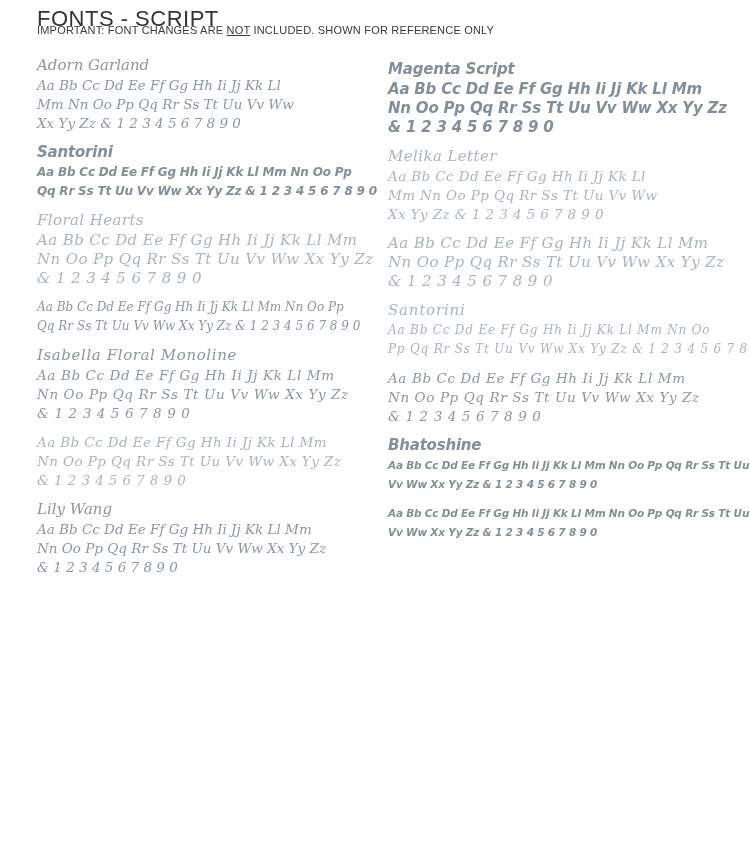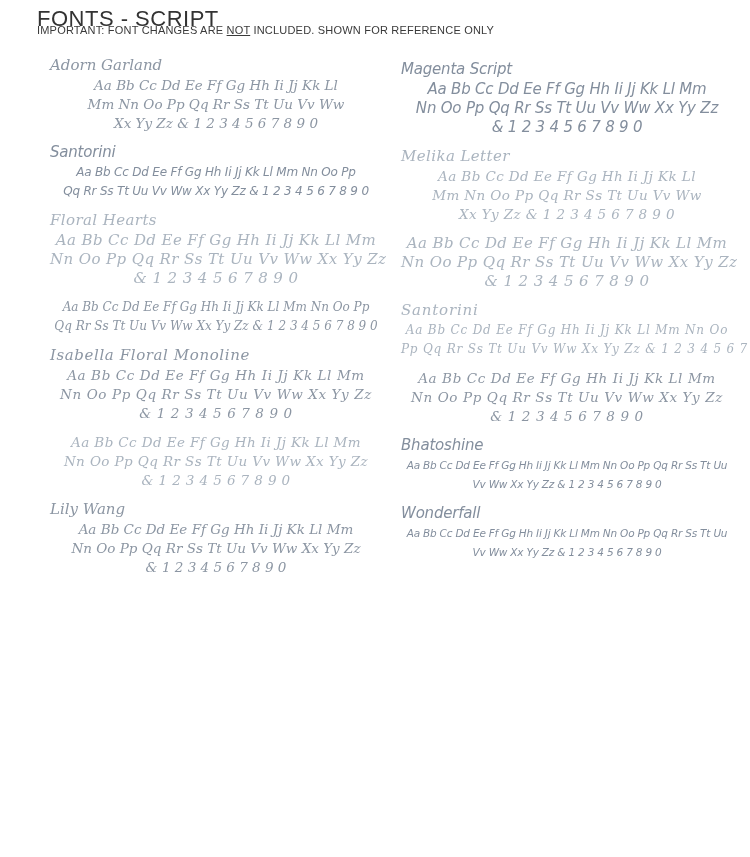--- a/index.html
+++ b/index.html
@@ -35,45 +35,44 @@
   .subtitle .u { text-decoration: underline; }
 
   .col {
     position: absolute;
     top: 56px;
     width: 345px;
   }
   .col-left  { left: 37px; }
   .col-right { left: 388px; top: 60px; }
 
-  .fb { margin-bottom: 10px; color: #8c96a3; margin-left: 13px; }
+  .fb { margin-bottom: 10px; color: #8c96a3; }
   .fb .fname {
     font-size: 15px;
     line-height: 19px;
     margin-bottom: 1px;
     font-family: "DejaVu Serif", serif;
     font-style: italic;
   }
   .fb .fline {
     font-size: 13.5px;
     line-height: 19px;
     white-space: nowrap;
     font-family: "DejaVu Serif", serif;
     font-style: italic;
-    text-align: center;
   }
 
   
   .thin { color: #aab4bf; }
   .thin .fline, .thin .fname { font-weight: 400; letter-spacing: 0.4px; }
 
   
   .brush .fname, .brush .fline {
     font-family: "DejaVu Sans", sans-serif;
-    font-weight: 400;
+    font-weight: 700;
     font-style: italic;
     letter-spacing: -0.2px;
   }
   .brush { color: #838e9d; }
 
   
   .monoline .fline, .monoline .fname { letter-spacing: 0.6px; }
 
   
   .signature .fname, .signature .fline { letter-spacing: 0.8px; }
@@ -175,20 +174,19 @@
       <div class="fline">&amp; 1 2 3 4 5 6 7 8 9 0</div>
     </section>
 
     <section class="fb brush sz-10">
       <div class="fname">Bhatoshine</div>
       <div class="fline">Aa Bb Cc Dd Ee Ff Gg Hh Ii Jj Kk Ll Mm Nn Oo Pp Qq Rr Ss Tt Uu</div>
       <div class="fline">Vv Ww Xx Yy Zz &amp; 1 2 3 4 5 6 7 8 9 0</div>
     </section>
 
     <section class="fb brush sz-10">
-      <div class="fname">Wonderfall</div>
       <div class="fline">Aa Bb Cc Dd Ee Ff Gg Hh Ii Jj Kk Ll Mm Nn Oo Pp Qq Rr Ss Tt Uu</div>
       <div class="fline">Vv Ww Xx Yy Zz &amp; 1 2 3 4 5 6 7 8 9 0</div>
     </section>
 
   </div>
 
 </div>
 
 </body></html>

